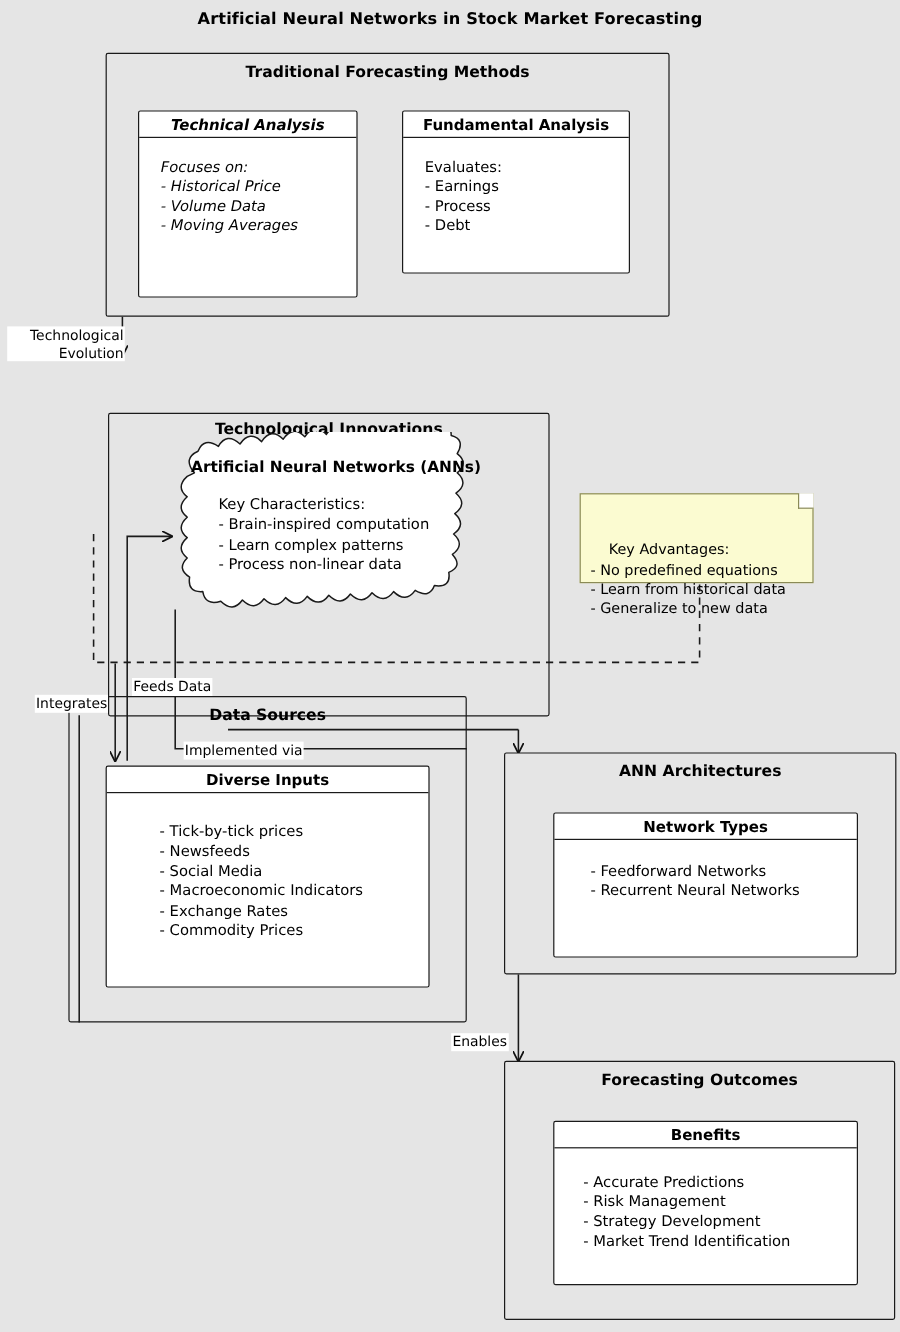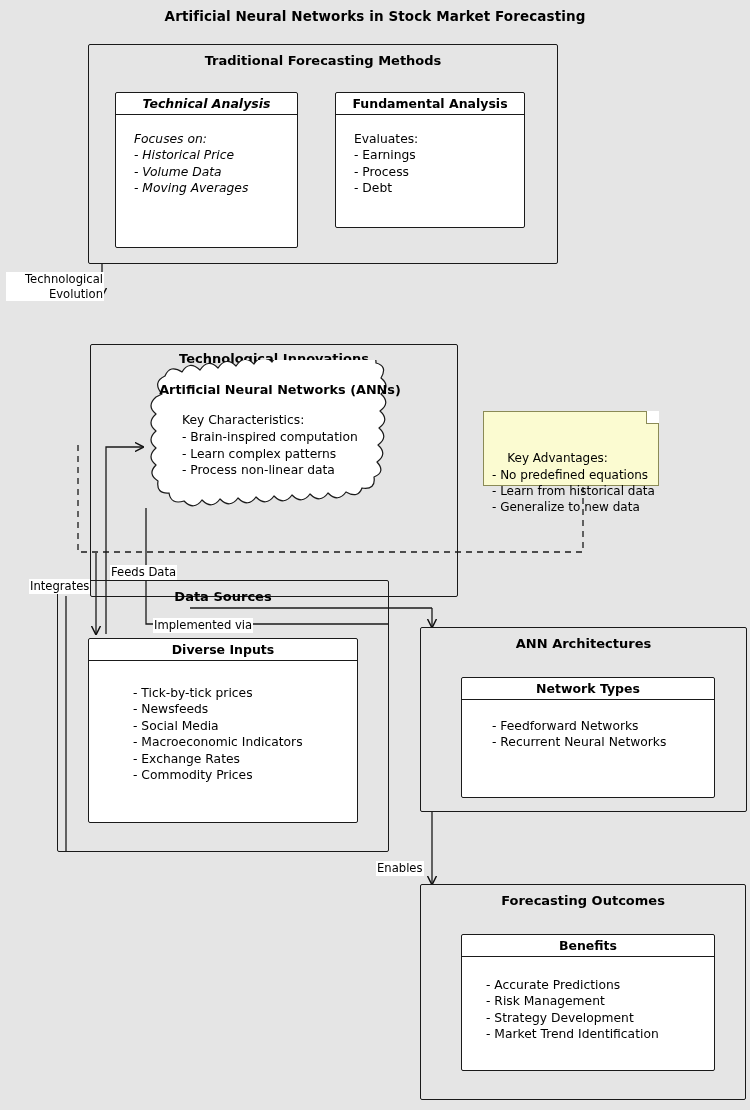--- a/index.html
+++ b/index.html
@@ -197,21 +197,21 @@
         q -11,-7 -2,-16 q -10,-8 0,-17
         q -10,-8 0,-17  q -10,-8 0,-17  q -10,-8 0,-17 Z" fill="#ffffff" stroke="#1a1a1a" stroke-width="1.25" stroke-linejoin="round"></path>
     </svg>
     <div class="cloud-title">Artificial Neural Networks (ANNs)</div>
     <div class="cloud-body">Key Characteristics:
 - Brain-inspired computation
 - Learn complex patterns
 - Process non-linear data</div>
   </div>
 
-  <div class="note" style="left:483px; top:411px; width:176px; height:75px;">
+  <div class="note" style="left:483px; top:411px; width:195px; height:75px;">
     <span class="note-fold"></span>
     <span>Key Advantages:
 - No predefined equations
 - Learn from historical data
 - Generalize to new data</span>
   </div>
 
   <div class="grp" style="left:57px; top:580px; width:332px; height:272px;">
     <div class="grp-title" style="top:8px;">Data Sources</div>
   </div>

